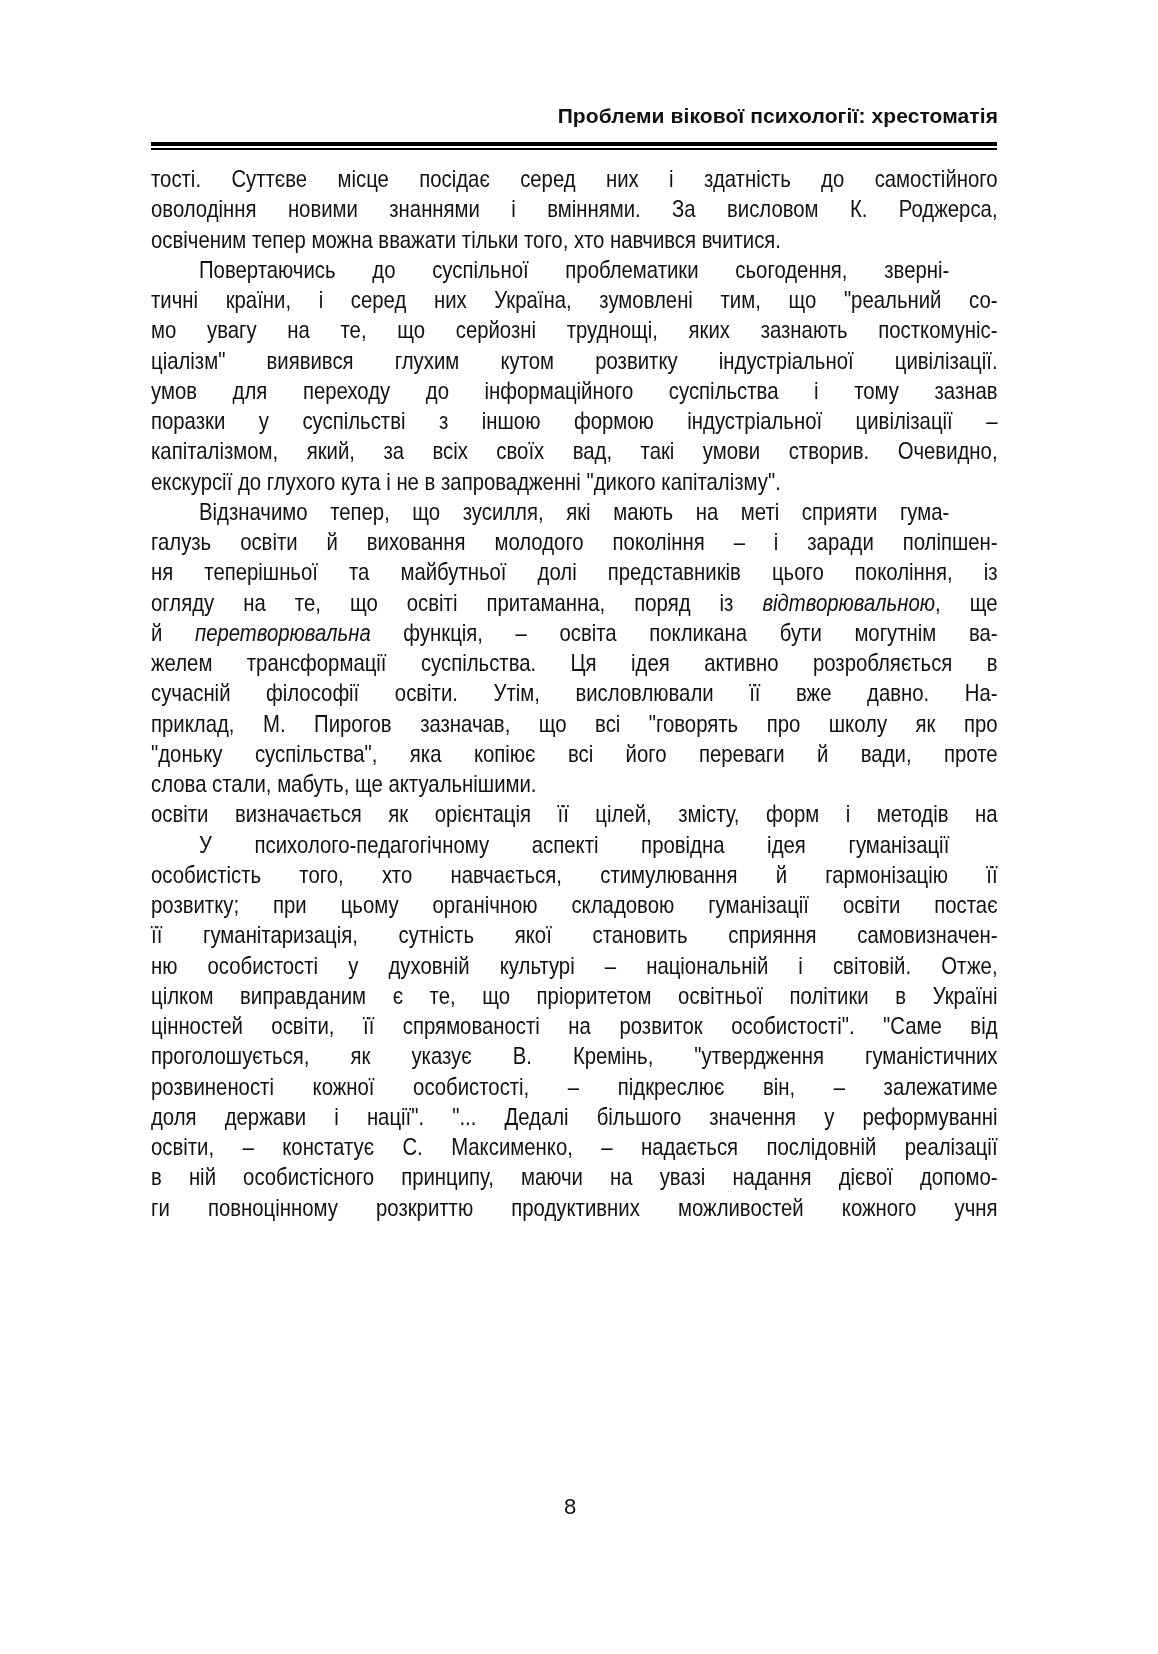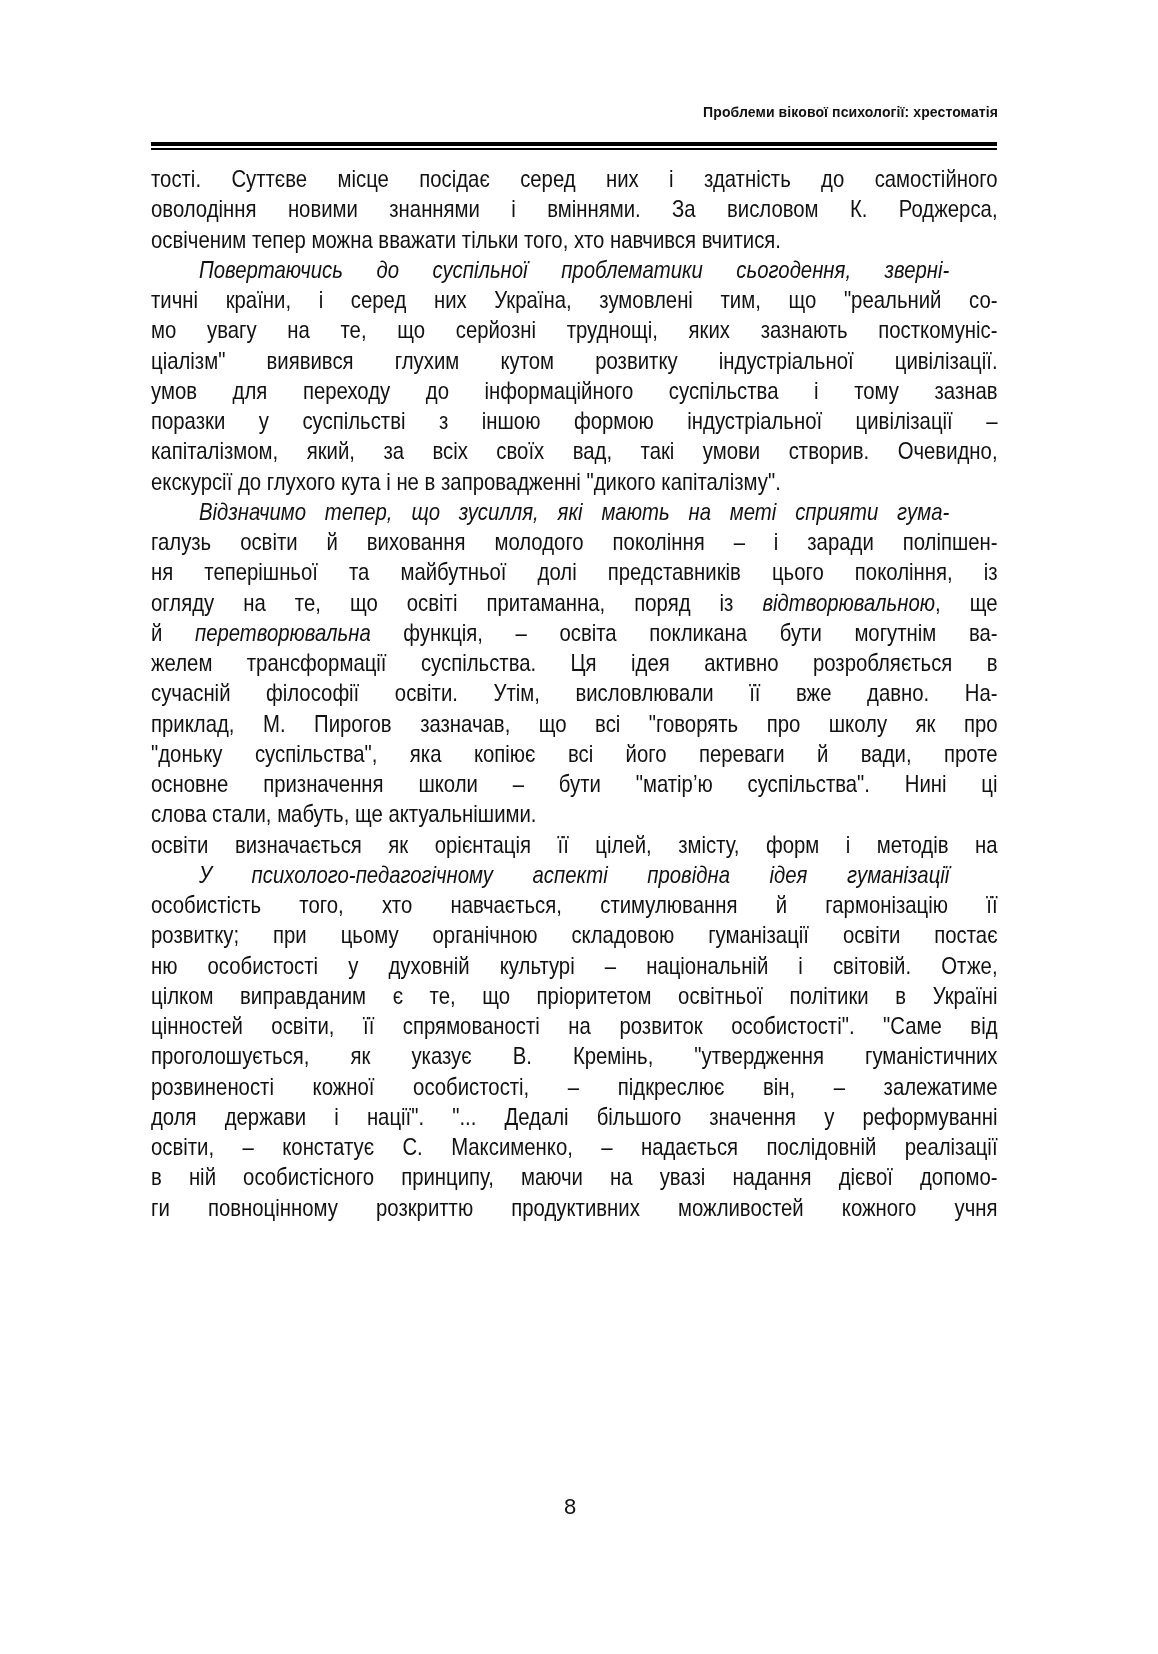--- a/index.html
+++ b/index.html
@@ -1,35 +1,35 @@
 <!DOCTYPE html>
 <html><head>
 <meta charset="utf-8">
 <style>
   html, body { margin: 0; padding: 0; background: #ffffff; }
   body { width: 1158px; height: 1654px; position: relative; overflow: hidden; }
   .page { position: absolute; left: 0; top: 0; width: 1158px; height: 1654px; background: #fff; }
   .running-head {
     position: absolute; right: 160px; top: 104px;
     font-family: "Liberation Sans", sans-serif; font-weight: bold;
-    font-size: 14px; color: #111; letter-spacing: 0.1px; white-space: nowrap;
+    font-size: 21px; color: #111; letter-spacing: 0.1px; white-space: nowrap;
   }
   .rule-thick { position: absolute; left: 151px; top: 142px; width: 846px; height: 4px; background: #000; }
   .rule-thin { position: absolute; left: 151px; top: 148px; width: 846px; height: 2px; background: #000; }
   .body-text {
     position: absolute; left: 151px; top: 164px; width: 847px;
     font-family: "Liberation Sans", sans-serif; font-size: 24px; color: #111;
   }
   .line {
     height: 30.25px; line-height: 30.25px; white-space: nowrap;
     text-align: justify; text-align-last: justify;
     transform-origin: left center;
   }
   .line.last { text-align-last: left; }
-  .line.indent { padding-left: 48px; font-style: italic; }
+  .line.indent { padding-left: 48px; }
   .narrow { display: block; width: 118%; transform: scaleX(0.847); transform-origin: left center; text-align: justify; text-align-last: justify; }
   .line.last .narrow { text-align-last: left; }
   .line.indent .narrow { width: calc(118% - 57px); }
   em { font-style: italic; }
   .page-number {
     position: absolute; left: 564px; top: 1494px;
     font-family: "Liberation Sans", sans-serif; font-size: 22px; color: #111;
   }
 </style>
 </head>
@@ -94,37 +94,37 @@
       </div>
       <div class="line">
         <span class="narrow">сучасній філософії освіти. Утім, висловлювали її вже давно. На-</span>
       </div>
       <div class="line">
         <span class="narrow">приклад, М. Пирогов зазначав, що всі "говорять про школу як про</span>
       </div>
       <div class="line">
         <span class="narrow">"доньку суспільства", яка копіює всі його переваги й вади, проте</span>
       </div>
-      <div class="line">
-        <span class="narrow">основне призначення школи – бути "матір’ю суспільства". Нині ці</span>
-      </div>
       <div class="line last">
         <span class="narrow">слова стали, мабуть, ще актуальнішими.</span>
       </div>
       <div class="line">
         <span class="narrow">освіти визначається як орієнтація її цілей, змісту, форм і методів на</span>
       </div>
       <div class="line indent">
         <span class="narrow">У психолого-педагогічному аспекті провідна ідея гуманізації</span>
       </div>
       <div class="line">
         <span class="narrow">особистість того, хто навчається, стимулювання й гармонізацію її</span>
       </div>
       <div class="line">
         <span class="narrow">розвитку; при цьому органічною складовою гуманізації освіти постає</span>
+      </div>
+      <div class="line">
+        <span class="narrow">її гуманітаризація, сутність якої становить сприяння самовизначен-</span>
       </div>
       <div class="line">
         <span class="narrow">ню особистості у духовній культурі – національній і світовій. Отже,</span>
       </div>
       <div class="line">
         <span class="narrow">цілком виправданим є те, що пріоритетом освітньої політики в Україні</span>
       </div>
       <div class="line">
         <span class="narrow">цінностей освіти, її спрямованості на розвиток особистості". "Саме від</span>
       </div>

